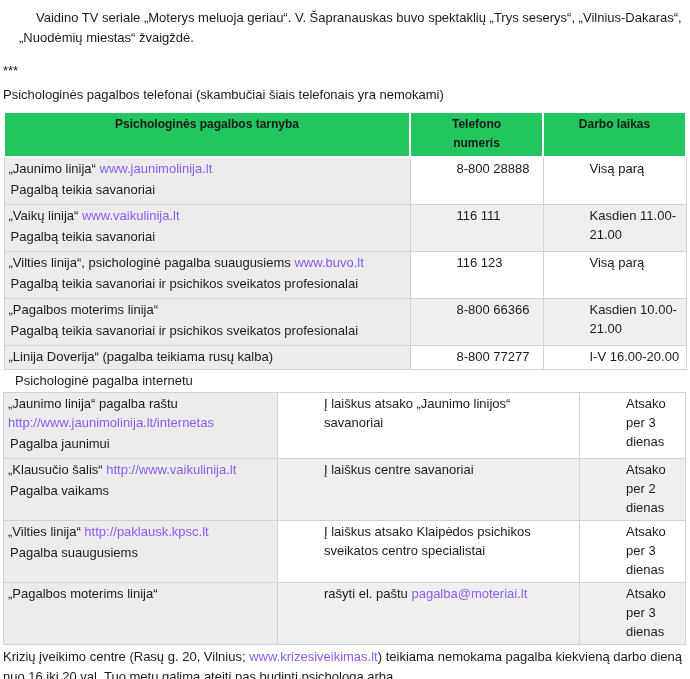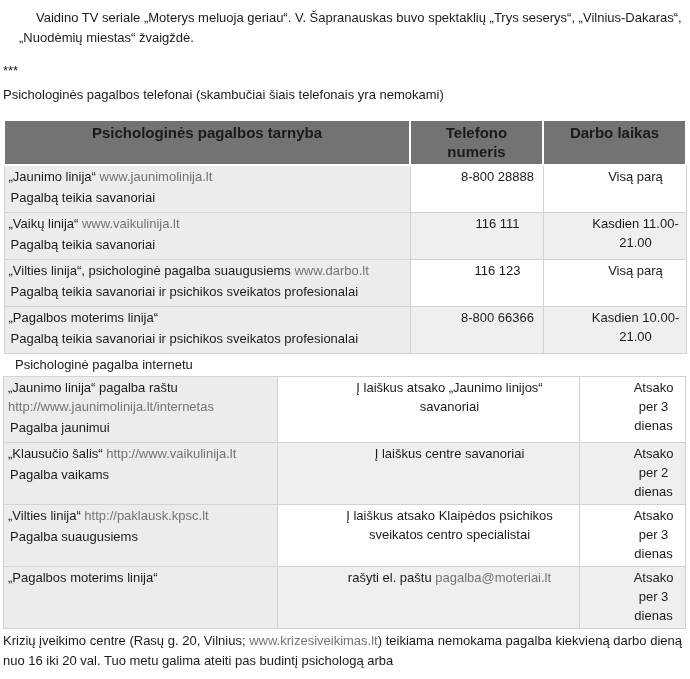--- a/index.html
+++ b/index.html
@@ -5,40 +5,40 @@
   html, body { margin:0; padding:0; background:#ffffff; }
   body {
     width:690px; height:679px; overflow:hidden; box-sizing:border-box;
     padding:6px 4px 0 3px;
     font-family:"Liberation Sans", sans-serif;
     font-size:13px; color:#1b1b1b;
   }
   p { margin:0; line-height:20px; }
   .intro { margin:2px 0 13px 16px; text-indent:17px; }
   .asterisks { margin:0 0 4px 0; }
-  .sect-title { margin:0 0 14px 0; }
+  .sect-title { margin:0 0 6px 0; }
   .sect-title2 { margin:1px 0 1px 12px; }
   .footer-par { margin:2px 0 8px 0; }
 
   table { border-collapse:collapse; table-layout:fixed; width:682px; }
   th {
-    background:#737373; border:2px solid #ffffff;
+    background:#22c55e; border:2px solid #ffffff;
     padding:2px 4px 3px 4px; vertical-align:top; text-align:center;
-    font-size:15px; font-weight:bold; line-height:19px;
+    font-size:12px; font-weight:bold; line-height:19px;
     white-space:pre-line;
   }
   td {
     border:1px solid #d2d2d2; padding:1px 4px 3px 4px;
     vertical-align:top; line-height:19px;
   }
   td.svc { background:#ececec; text-align:left; }
-  td.mid, td.last { background:#ffffff; text-align:center; white-space:pre-line;padding-left:46px; }
+  td.mid, td.last { background:#ffffff; text-align:left; white-space:pre-line;padding-left:46px; }
   tr.band td.mid, tr.band td.last { background:#efefef; }
 
-  a { color:#737373; text-decoration:none; cursor:pointer; }
+  a { color:#8b5cf6; text-decoration:none; cursor:pointer; }
   a:empty { display:none; }
   .desc:empty { display:none; }
   .desc { margin:2px; }
 </style>
 </head>
 <body>
 
 <p class="intro">Vaidino TV seriale „Moterys meluoja geriau“. V. Šapranauskas buvo spektaklių „Trys seserys“, „Vilnius-Dakaras“, „Nuodėmių miestas“ žvaigždė.</p>
 <p class="asterisks">***</p>
 <p class="sect-title">Psichologinės pagalbos telefonai (skambučiai šiais telefonais yra nemokami)</p>
@@ -71,35 +71,44 @@
       <a>www.vaikulinija.lt</a>
       <div class="desc">Pagalbą teikia savanoriai</div>
     </td>
     <td class="mid">116 111</td>
     <td class="last">Kasdien 11.00-
 21.00</td>
   </tr>
   <tr>
     <td class="svc">
       <span>„Vilties linija“, psichologinė pagalba suaugusiems</span>
-      <a>www.darbo.lt</a>
+      <a>www.buvo.lt</a>
       <div class="desc">Pagalbą teikia savanoriai ir psichikos sveikatos profesionalai</div>
     </td>
     <td class="mid">116 123</td>
     <td class="last">Visą parą</td>
   </tr>
   <tr class="band">
     <td class="svc">
       <span>„Pagalbos moterims linija“</span>
       
       <div class="desc">Pagalbą teikia savanoriai ir psichikos sveikatos profesionalai</div>
     </td>
     <td class="mid">8-800 66366</td>
     <td class="last">Kasdien 10.00-
 21.00</td>
+  </tr>
+  <tr>
+    <td class="svc">
+      <span>„Linija Doverija“ (pagalba teikiama rusų kalba)</span>
+      
+      
+    </td>
+    <td class="mid">8-800 77277</td>
+    <td class="last">I-V 16.00-20.00</td>
   </tr>
 </tbody>
   </table>
 
 <p class="sect-title2">Psichologinė pagalba internetu</p>
 
 <table>
   <colgroup>
       <col style="width:274px">
       <col style="width:302px">

